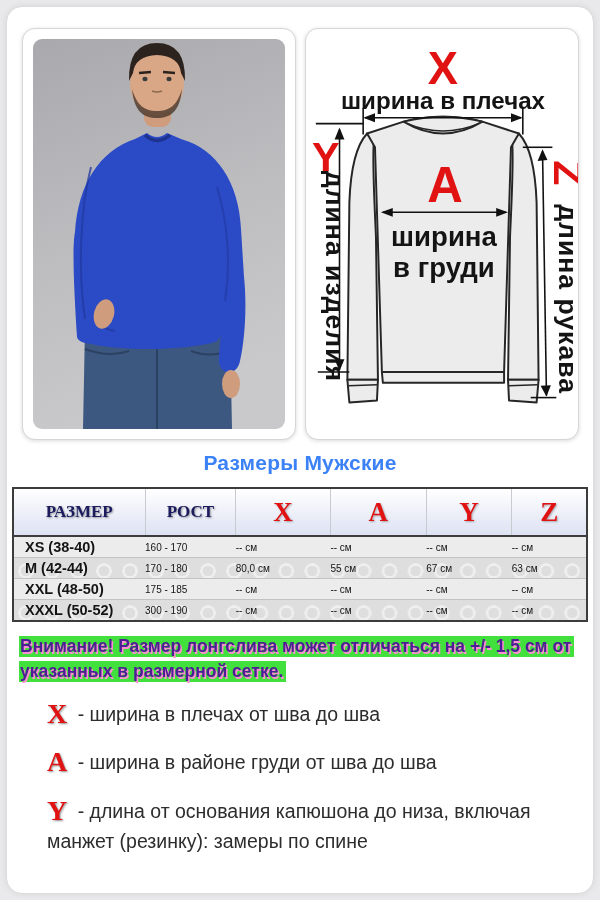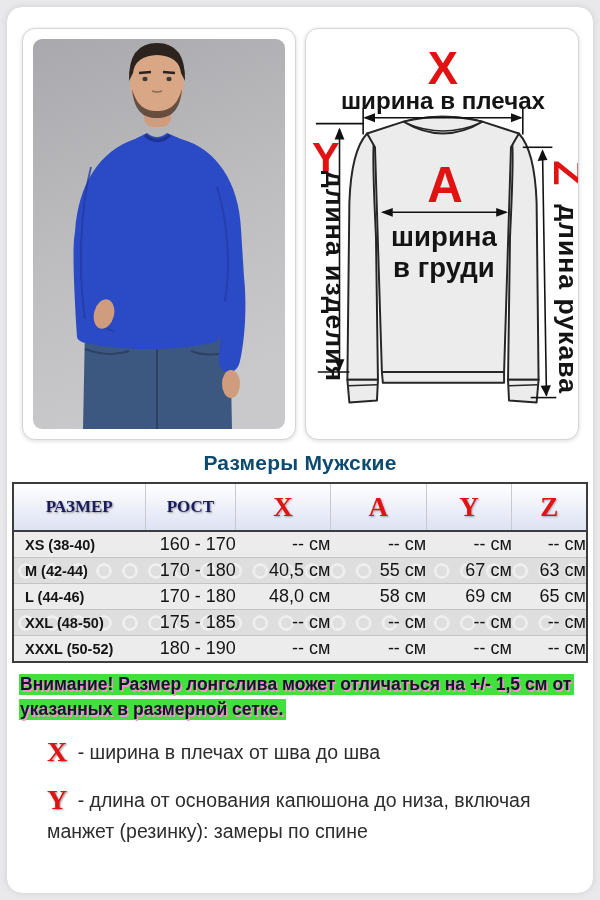--- a/index.html
+++ b/index.html
@@ -18,45 +18,45 @@
   .dletter{fill:var(--accent-red,#e01212);font-weight:bold;
     font-family:"Liberation Sans",sans-serif;}
   .dlabel{fill:#141414;font-weight:bold;font-family:"Liberation Sans",sans-serif;}
   .garment{fill:#ececec;stroke:var(--diagram-ink,#262626);stroke-width:2;
     stroke-linejoin:round;}
   .seam{fill:none;stroke:var(--diagram-ink,#262626);stroke-width:1.6;}
   .arrow{stroke:#111;stroke-width:1.6;}
   .ahead{fill:#111;}
   
   .section-title{margin:11px 0 7px;text-align:center;font-size:21px;
-    font-weight:bold;color:#0c4a6e;letter-spacing:.2px;}
-  
-  .size-table{width:576px;margin:4px auto;border-collapse:collapse;
+    font-weight:bold;color:#3b82f6;letter-spacing:.2px;}
+  
+  .size-table{width:576px;margin:12px auto;border-collapse:collapse;
     border:2px solid #3c3c3c;table-layout:fixed;}
   .size-table thead th{height:44px;background:linear-gradient(#ffffff,#dde2f3);
     border-right:1px solid #c9c9d2;border-bottom:2px solid #3c3c3c;text-align:center;}
   .size-table thead th:last-child{border-right:none;}
   .th-name{font-family:"Liberation Serif",serif;font-size:17px;font-weight:bold;
     color:var(--table-header-navy,#1b1b5e);text-shadow:1px 1px 2px rgba(40,40,40,.45);}
   .th-letter{font-family:"Liberation Serif",serif;font-size:27px;font-weight:bold;
     color:var(--accent-red,#e01212);text-shadow:1px 1px 2px rgba(60,60,60,.4);}
   .size-table tbody tr{height:19px;}
   .size-table tbody tr:nth-child(odd){background:#ececec;}
   .size-table tbody tr:nth-child(even){background-color:#dedede;
     background-image:radial-gradient(circle at 13px 13px,transparent 5px,
       rgba(255,255,255,.5) 5.5px,rgba(255,255,255,.5) 7.5px,transparent 8px);
     background-size:26px 26px;}
-  .size-table tbody td{font-size:18px;color:#141414;text-align:right;
+  .size-table tbody td{font-size:10px;color:#141414;text-align:left;
     border-top:1px solid #c3c3c3;padding:2px 0;}
   .size-table tbody td:first-child{text-align:left;padding-left:11px;
     font-weight:bold;font-size:14.5px;}
   
   .warning{margin:9px 10px 4px 12px;font-size:17.5px;font-weight:bold;
     line-height:1.4;}
-  .warning-hl{background:var(--highlight-green,#42e03c);color:#0f172a;
+  .warning-hl{background:var(--highlight-green,#42e03c);color:#4c1d95;
     padding:0 3px 1px 1px;text-shadow:1.5px 1.5px 0 var(--highlight-pink,#ff8fd2);
     -webkit-box-decoration-break:clone;box-decoration-break:clone;}
   
   .legend{margin:13px 18px 0 40px;}
   .legend p{margin:12px 0 8px;font-size:19.5px;color:#2d2d2d;line-height:1.3;}
   .legend-letter{font-family:"Liberation Serif",serif;font-weight:bold;
     font-size:28px;color:var(--accent-red,#e01212);
     text-shadow:1px 1px 2px rgba(0,0,0,.45);margin-right:5px;vertical-align:-2px;}
 </style>
 </head>
@@ -195,52 +195,45 @@
           <td>XS (38-40)</td>
           <td>160 - 170</td>
           <td>-- см</td>
           <td>-- см</td>
           <td>-- см</td>
           <td>-- см</td>
         </tr>
         <tr>
           <td>M (42-44)</td>
           <td>170 - 180</td>
-          <td>40,5 см</td>
+          <td>80,0 см</td>
           <td>55 см</td>
           <td>67 см</td>
           <td>63 см</td>
         </tr>
         <tr>
-          <td>L (44-46)</td>
-          <td>170 - 180</td>
-          <td>48,0 см</td>
-          <td>58 см</td>
-          <td>69 см</td>
-          <td>65 см</td>
-        </tr>
-        <tr>
           <td>XXL (48-50)</td>
           <td>175 - 185</td>
           <td>-- см</td>
           <td>-- см</td>
           <td>-- см</td>
           <td>-- см</td>
         </tr>
         <tr>
           <td>XXXL (50-52)</td>
-          <td>180 - 190</td>
+          <td>300 - 190</td>
           <td>-- см</td>
           <td>-- см</td>
           <td>-- см</td>
           <td>-- см</td>
         </tr>
       </tbody>
   </table>
 
   <p class="warning"><span class="warning-hl">Внимание! Размер лонгслива может отличаться на +/- 1,5 см от указанных в размерной сетке.</span></p>
 
   <div class="legend">
       <p><span class="legend-letter">X</span><span> - ширина в плечах от шва до шва</span></p>
+      <p><span class="legend-letter">A</span><span> - ширина в районе груди от шва до шва</span></p>
       <p><span class="legend-letter">Y</span><span> - длина от основания капюшона до низа, включая манжет (резинку): замеры по спине</span></p>
     </div>
 
 </div>
 
 </body></html>

